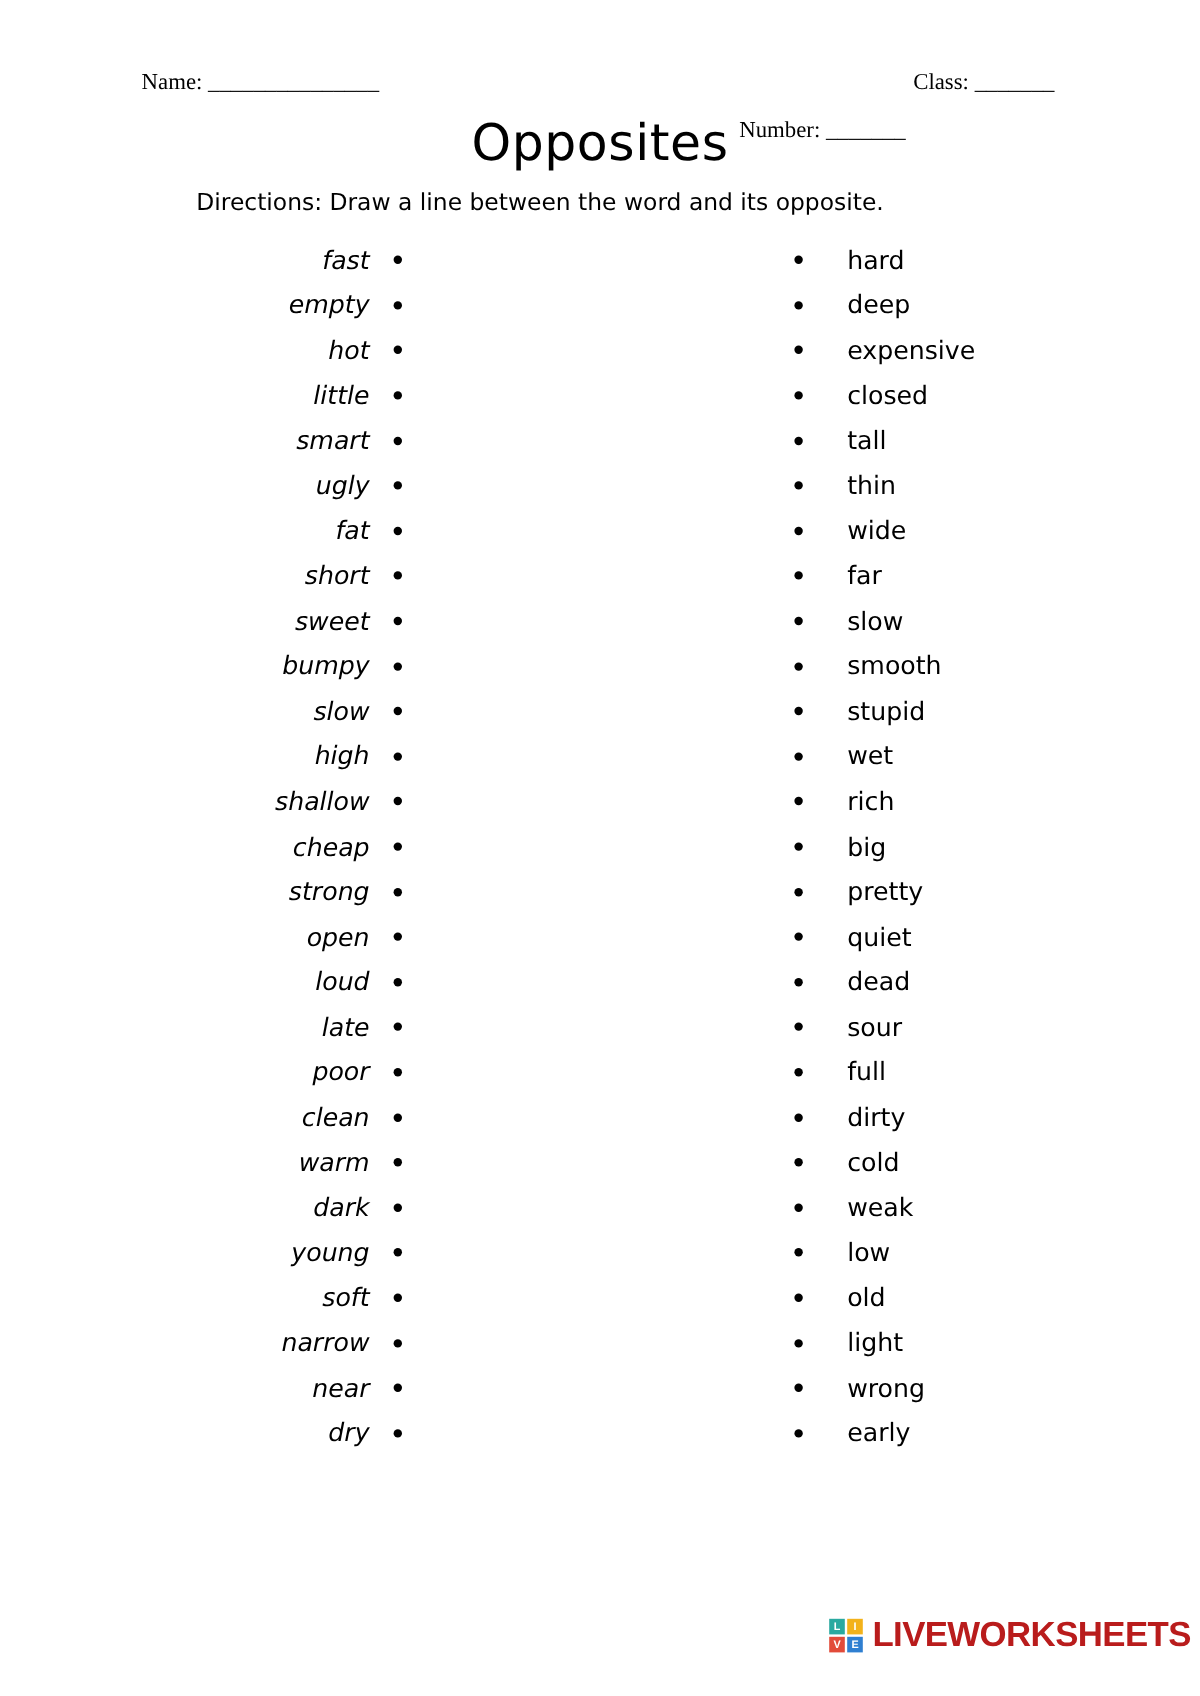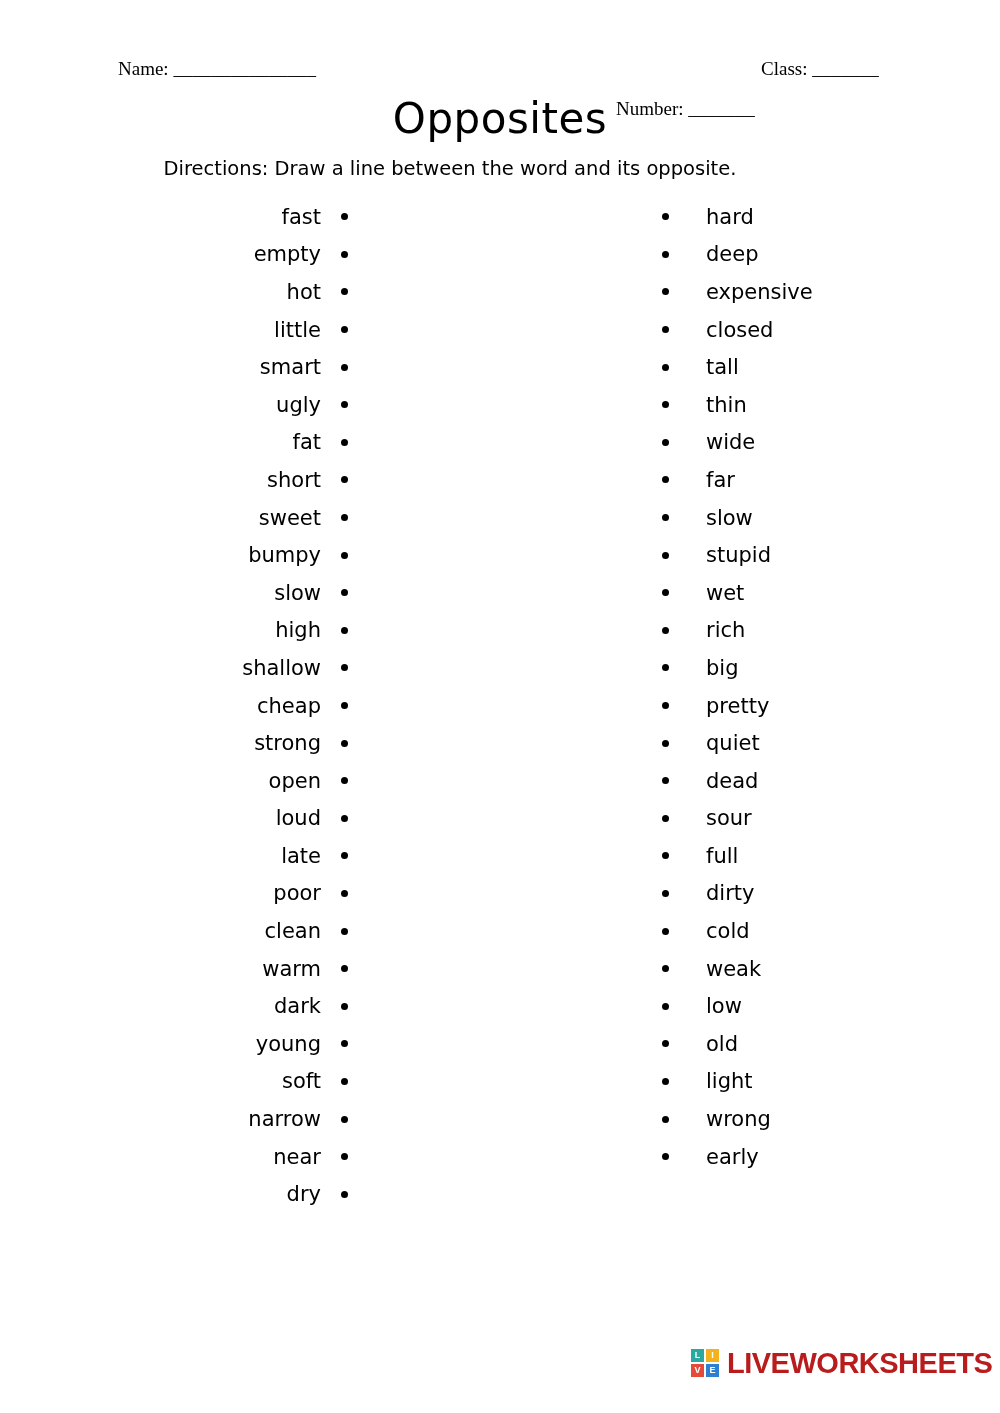--- a/index.html
+++ b/index.html
@@ -87,22 +87,23 @@
     top: 198px;
     left: 0;
     width: 1000px;
   }
 
   .col {
     position: absolute;
     top: 0;
   }
   .col-left {
-    left: 163px;
+    left: 150px;
     width: 185px;
+    font-style: italic;
   }
   .col-right {
     left: 662px;
     width: 300px;
   }
 
   .word-row {
     height: 37.6px;
     display: flex;
     align-items: center;
@@ -339,20 +340,24 @@
           <span class="bullet"></span>
           <span class="word-label">wide</span>
         </div>
       <div class="word-row">
           <span class="bullet"></span>
           <span class="word-label">far</span>
         </div>
       <div class="word-row">
           <span class="bullet"></span>
           <span class="word-label">slow</span>
+        </div>
+      <div class="word-row">
+          <span class="bullet"></span>
+          <span class="word-label">smooth</span>
         </div>
       <div class="word-row">
           <span class="bullet"></span>
           <span class="word-label">stupid</span>
         </div>
       <div class="word-row">
           <span class="bullet"></span>
           <span class="word-label">wet</span>
         </div>
       <div class="word-row">

